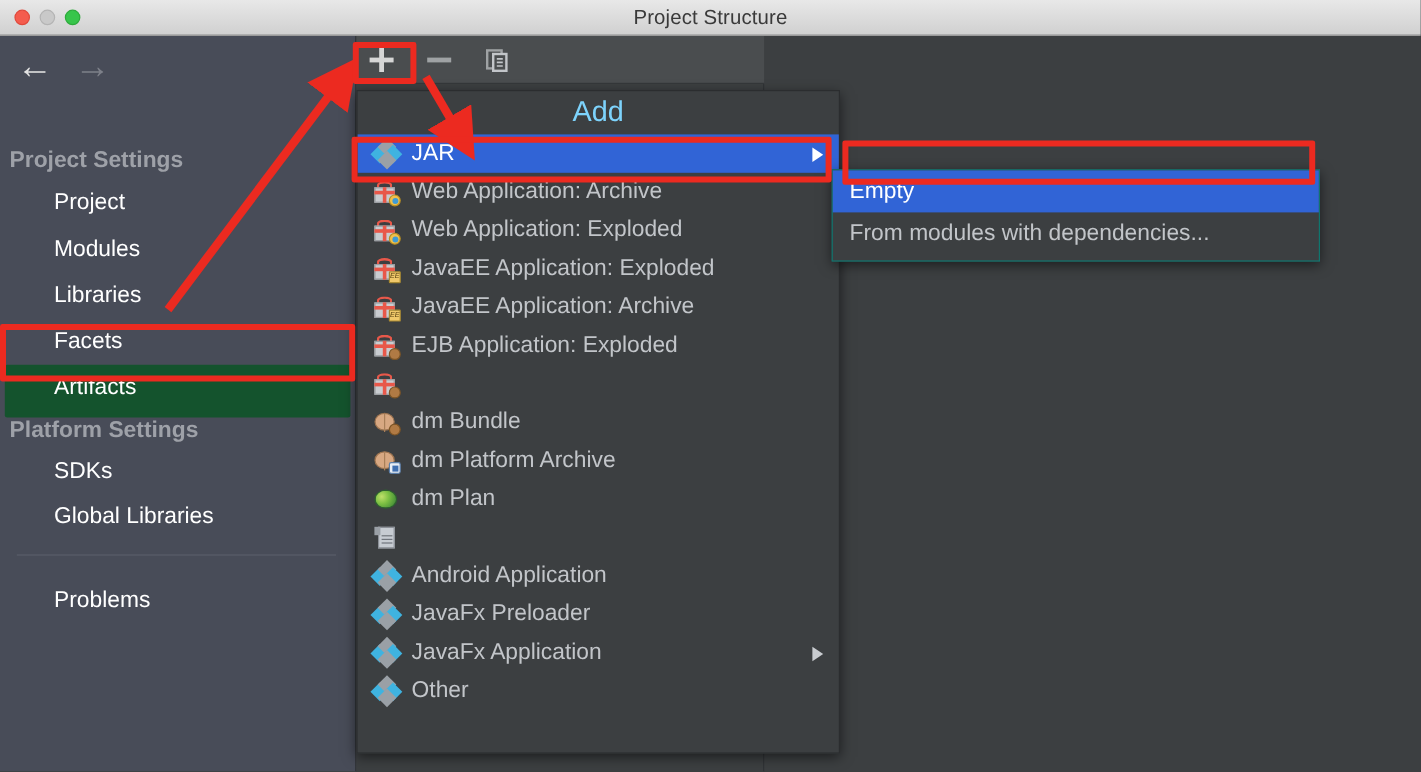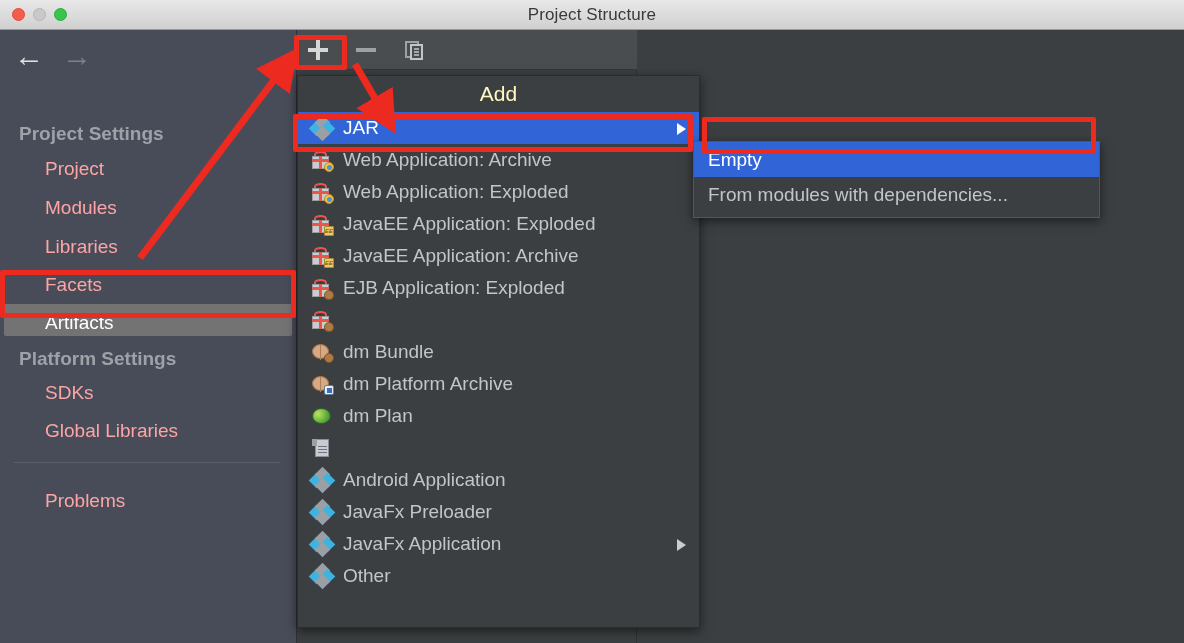--- a/index.html
+++ b/index.html
@@ -41,30 +41,30 @@
   }
   #navbtns{ position:absolute; left:0; top:6px; width:297px; height:46px; }
   .navarrow{
     position:absolute; font-size:30px; line-height:30px;
     color:#d7d7d7; user-select:none;
   }
   #nav-back{ left:14px; top:5px; color:#e2e2e2;}
   #nav-fwd{ left:62px; top:5px; color:#7d8089;}
 
   .grouphead{
-    position:absolute; left:19px; font-size:19px; font-weight:bold;
+    position:absolute; left:8px; font-size:19px; font-weight:bold;
     color:#9ea1a8; white-space:nowrap;text-align:center;
   }
   .navitem{
-    position:absolute; left:45px; font-size:19px; color:#fca5a5;
+    position:absolute; left:45px; font-size:19px; color:#ffffff;
     white-space:nowrap;
   }
   #sel-artifacts{
-    position:absolute; left:4px; top:274px; width:288px; height:32px;
-    background:#737373; border-radius:2px;
+    position:absolute; left:4px; top:274px; width:288px; height:44px;
+    background:#14532d; border-radius:2px;
   }
   #sel-artifacts span{
     position:absolute; left:41px; top:8px; font-size:19px; color:#ffffff;
   }
   #side-div{
     position:absolute; left:14px; top:432px; width:266px; height:1px;
     background:#5a5e69;
   }
 
   
@@ -100,21 +100,21 @@
 
   
   #menu{
     position:absolute; left:297px; top:45px; width:403px; height:553px;
     background:#3c3f41;
     border:1px solid #2b2d2f;
     box-shadow:0 3px 10px rgba(0,0,0,.55);
   }
   #menu-title{
     height:36px; line-height:36px; text-align:center;
-    font-size:21px; color:#fef9c3;
+    font-size:24px; color:#7dd3fc;
   }
   .mi{
     position:relative; height:32px; display:flex; align-items:center;
     padding-left:13px;
   }
   .mi .lbl{ font-size:19px; color:#c2c5c9; white-space:nowrap; }
   .mi.sel{ background:#3164d6; }
   .mi.sel .lbl{ color:#ffffff; }
   .mi .ico{
     width:22px; height:22px; margin-right:10px; position:relative;

